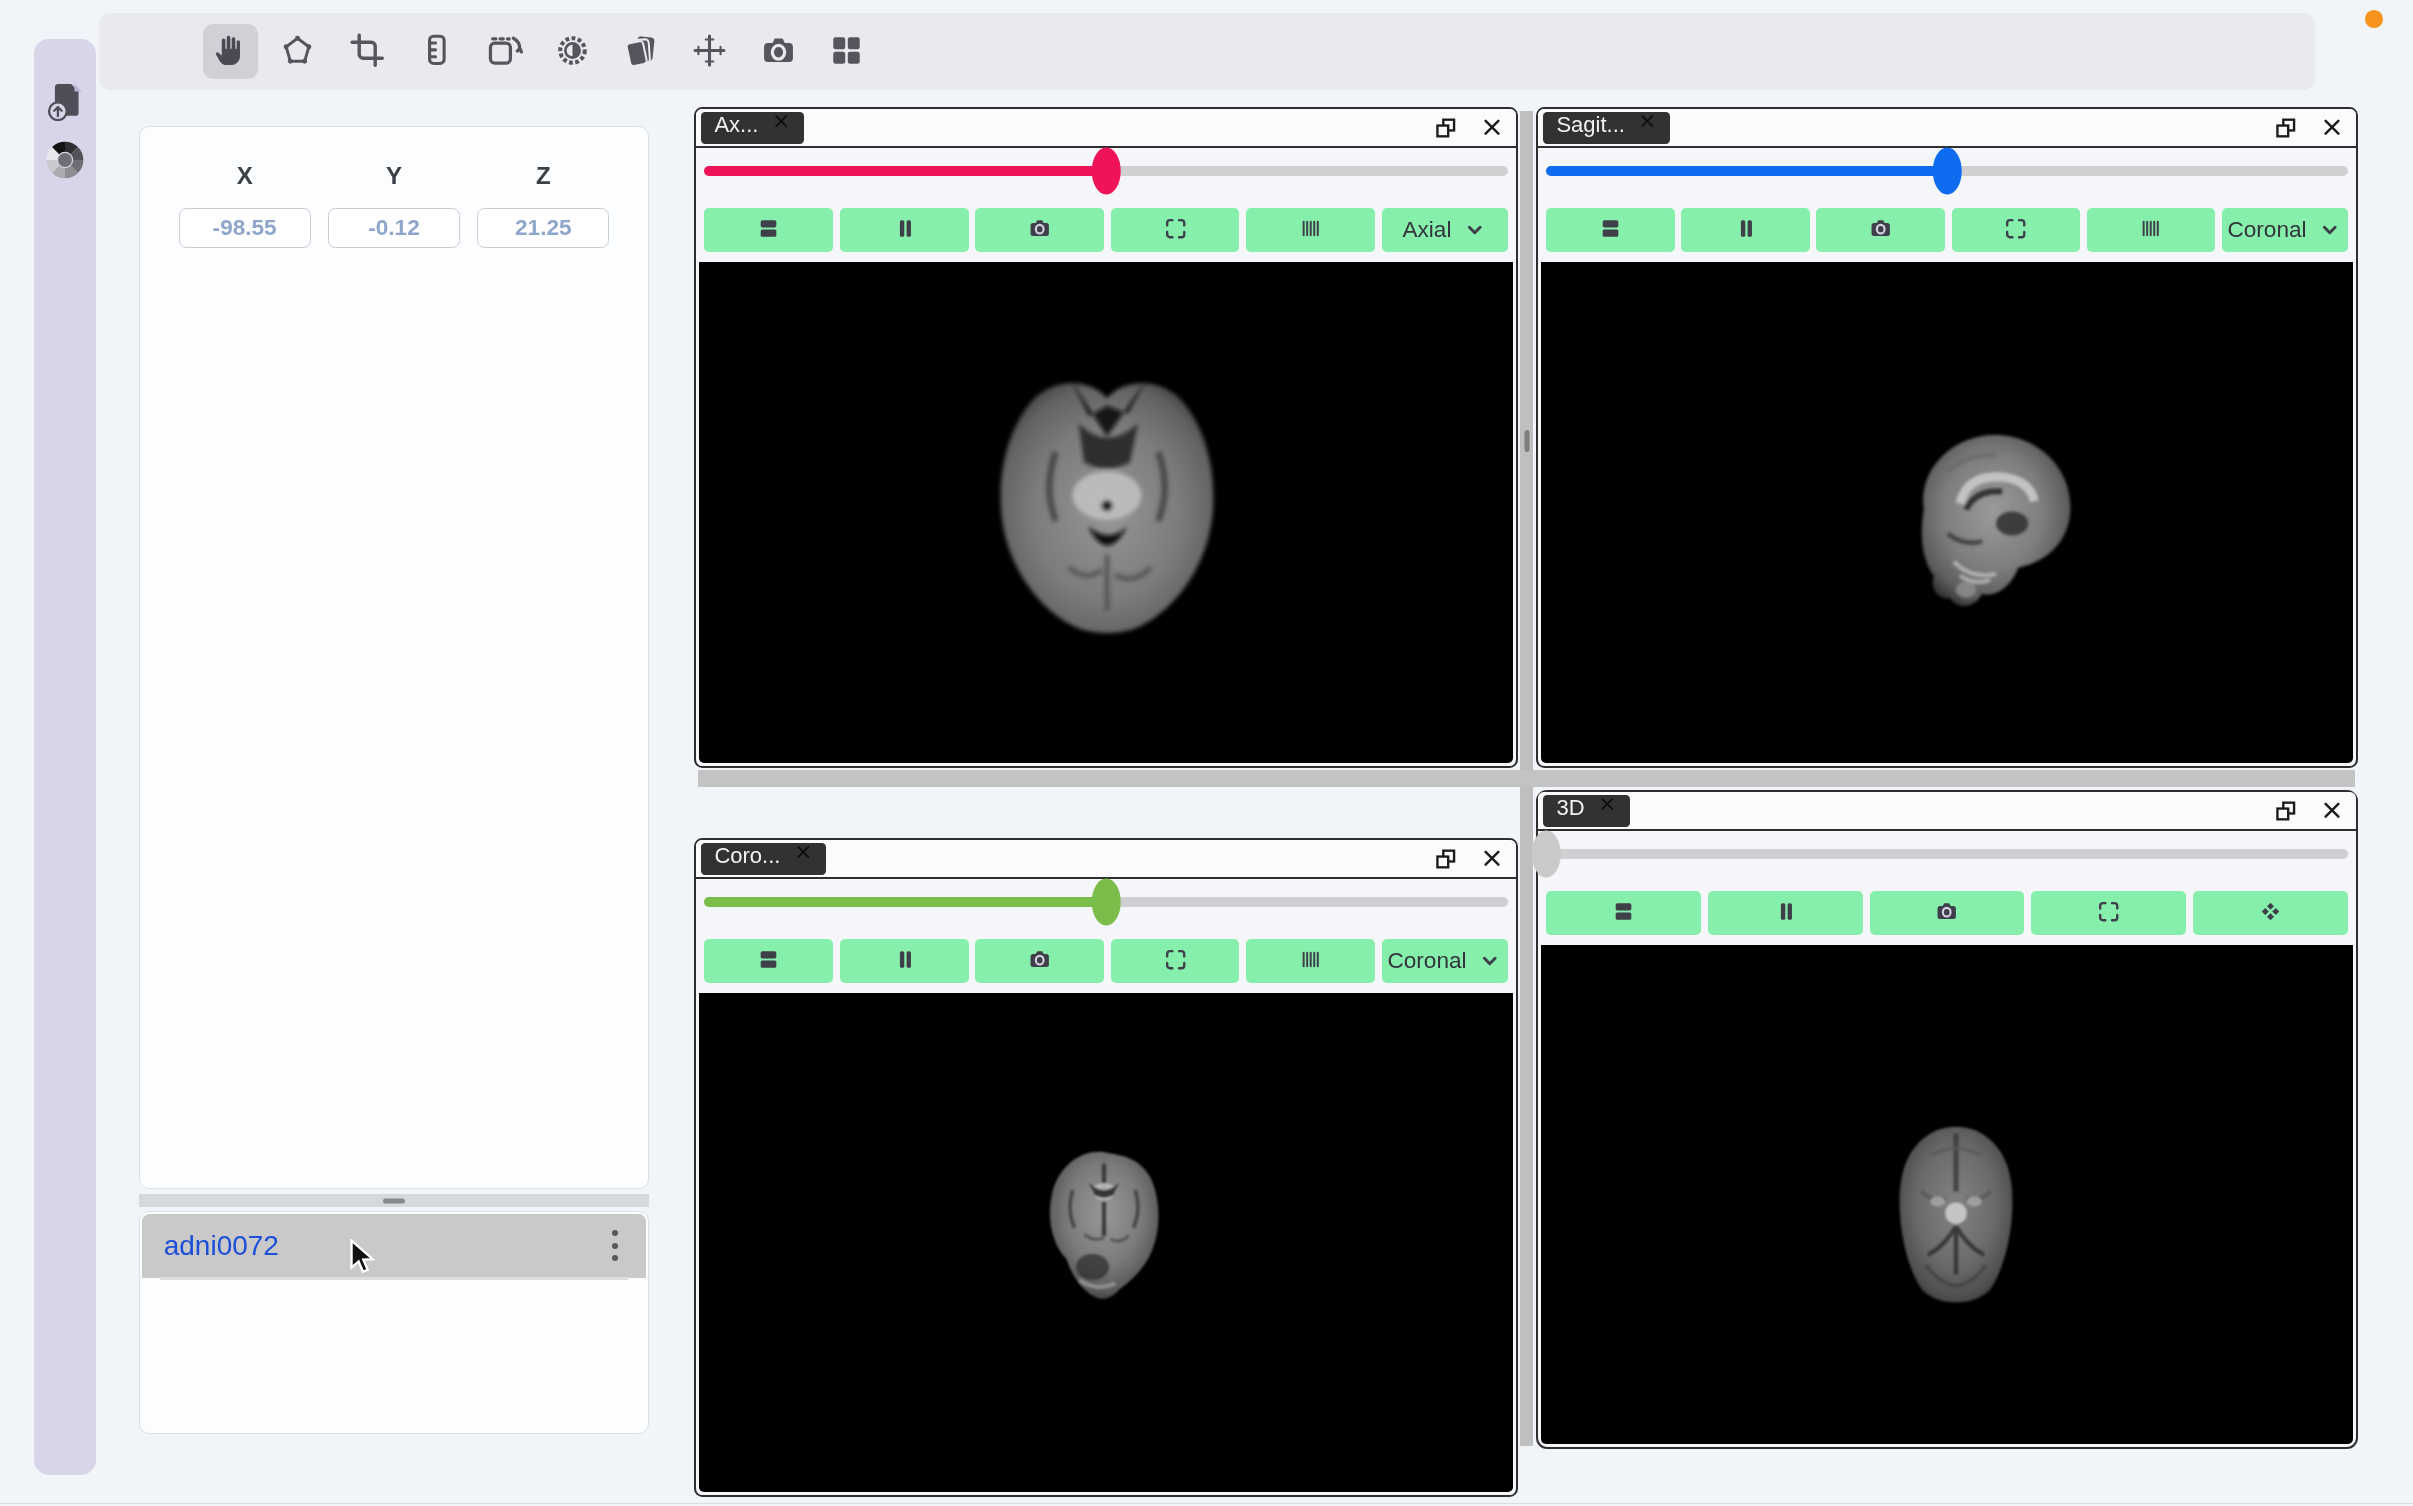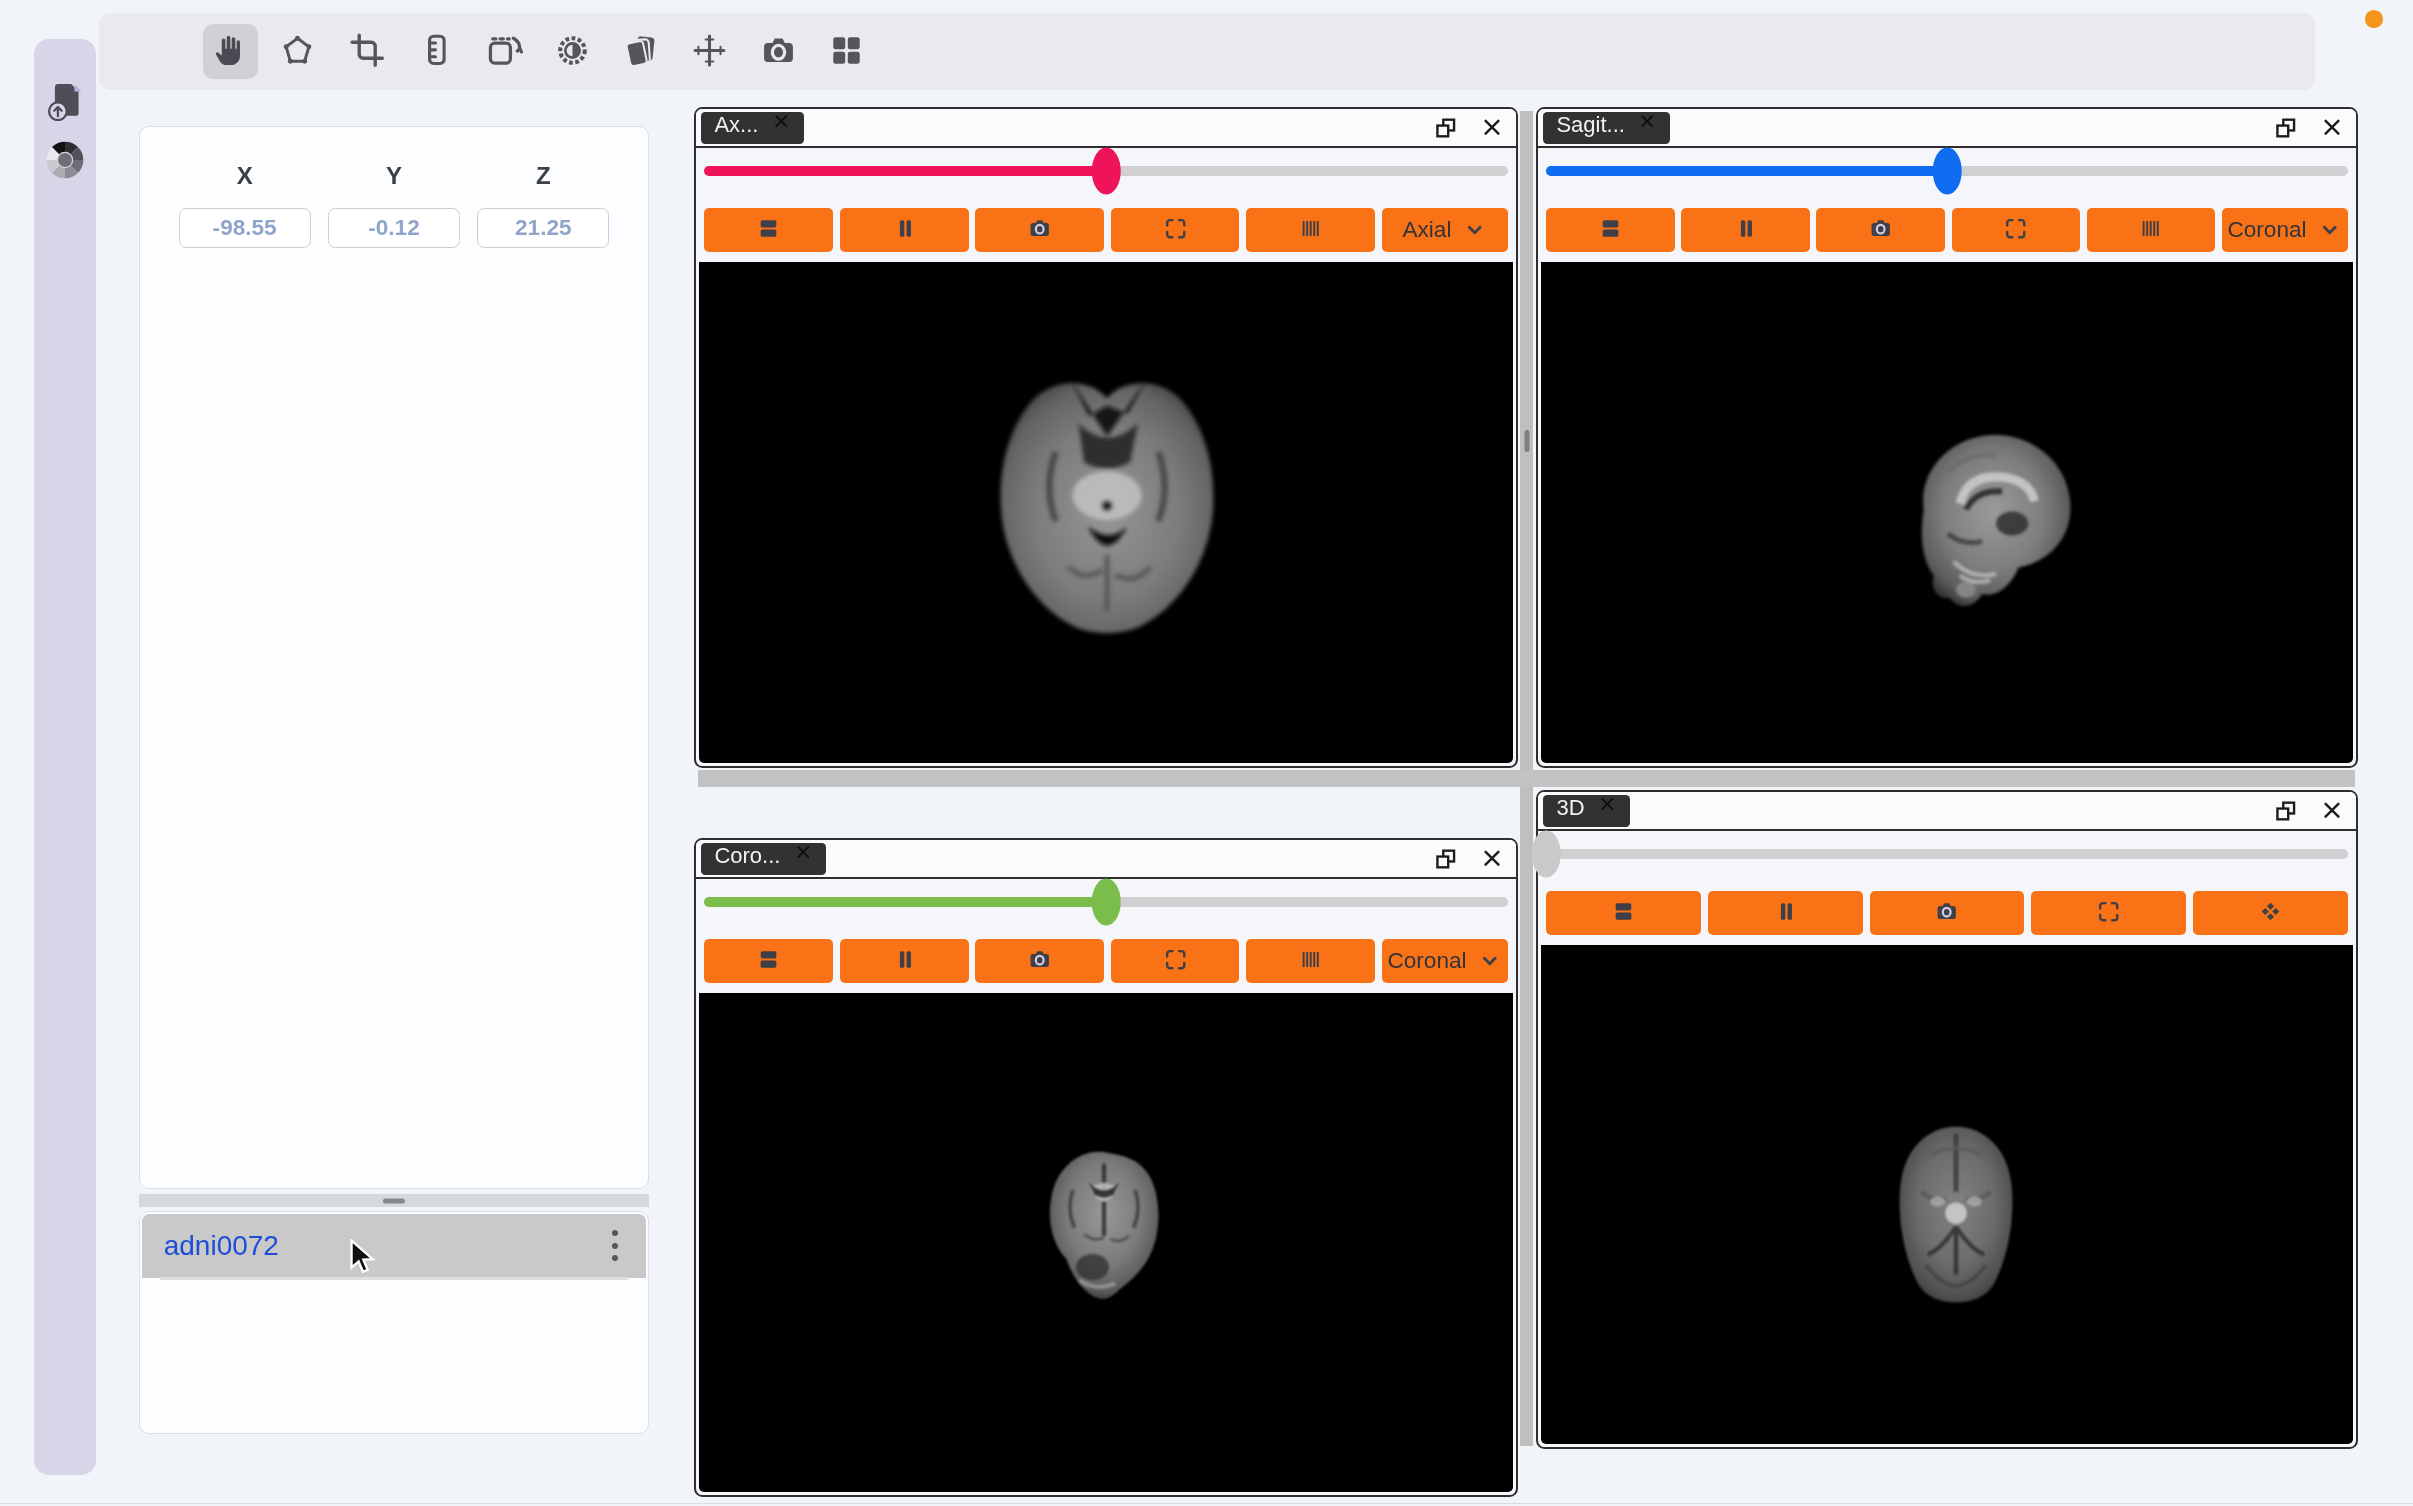--- a/index.html
+++ b/index.html
@@ -44,36 +44,36 @@
   
   .vsplit { position:absolute; left:1520px; top:111px; width:13.4px; height:1335px; background:#bfbfbf; cursor:col-resize; }
   .vsplit .dash { position:absolute; left:50%; top:319px; transform:translateX(-50%); width:5px; height:22px; border-radius:2.5px; background:#7f7f7f; }
   .hsplit { position:absolute; left:698px; top:770px; width:1657px; height:17px; background:#c3c3c3; cursor:row-resize; }
 
   
   .viewer { position:absolute; border:2.5px solid #2e2e2e; border-radius:8.4px; background:#f5f6f9; }
   .viewer.axial    { left:694px;  top:107px; width:824px; height:661px; }
   .viewer.sagittal { left:1536px; top:107px; width:822px; height:661px; }
   .viewer.coronal  { left:694px;  top:790px; width:824px; height:659px;margin-top:48px; }
-  .viewer.threed   { left:1536px; top:790px; width:822px; height:659px; }
+  .viewer.threed   { left:1536px; top:790px; width:822px; height:659px;border-radius:11px; }
 
   .titlebar { position:absolute; left:0; right:0; top:0; height:39px; background:#fbfbfd; border-bottom:2.5px solid #2e2e2e; border-radius:5.9px 5.9px 0 0; }
   .title-tab { position:absolute; left:5px; top:2.5px; height:32px; background:#323232; border-radius:4.2px; display:flex; gap:13.4px; padding:0 13.4px; cursor:pointer; }
   .title-tab .tab-label { color:#f2f2f2; font-size:22px; }
   .title-tab .tab-close { color:#0d0d0d; cursor:pointer; display:flex; }
   .title-controls { position:absolute; right:13.4px; top:50%; transform:translateY(-50%); display:flex; align-items:center; gap:23.5px; color:#1b1b1b; }
   .title-controls span { display:flex; cursor:pointer; }
 
   .slider-zone { position:absolute; left:8.4px; right:8.4px; top:50px; height:23.5px; }
   .slider-track { position:absolute; left:0; right:0; top:50%; transform:translateY(-50%); height:10px; border-radius:5px; background:#d0d0d2; cursor:pointer; }
   .slider-fill { position:absolute; left:0; top:0; bottom:0; width:var(--pct); background:var(--accent); border-radius:5px; }
   .slider-handle { position:absolute; top:50%; left:var(--pct); transform:translate(-50%,-50%); width:28.5px; height:47px; border-radius:50%; background:var(--accent); cursor:grab; }
 
   .btn-row { position:absolute; left:8.4px; right:8.4px; top:99px; height:44px; display:flex; gap:6.7px; }
-  .vbtn { flex:1; background:#f97316; border-radius:5px; display:flex; align-items:center; justify-content:center; color:#3f3f4a; cursor:pointer; }
+  .vbtn { flex:1; background:#86efac; border-radius:5px; display:flex; align-items:center; justify-content:center; color:#3f3f4a; cursor:pointer; }
   .vbtn.dropdown { flex:0 0 126px; gap:11.7px; color:#33333b; font-size:22.6px; }
   .vbtn.dropdown .chev { display:flex; color:#3f3f4a; }
 
   .viewport { position:absolute; left:3.4px; right:3.4px; top:153px; bottom:3.4px; background:#000; border-radius:0 0 5px 5px; overflow:hidden; cursor:crosshair; }
   .brain { position:absolute; }
 
   
   .mouse-cursor { position:absolute; left:348px; top:1239px; pointer-events:none; }
 
   .bottom-line { position:absolute; left:0; bottom:1.7px; width:100%; height:1.7px; background:#d9dce0; }

